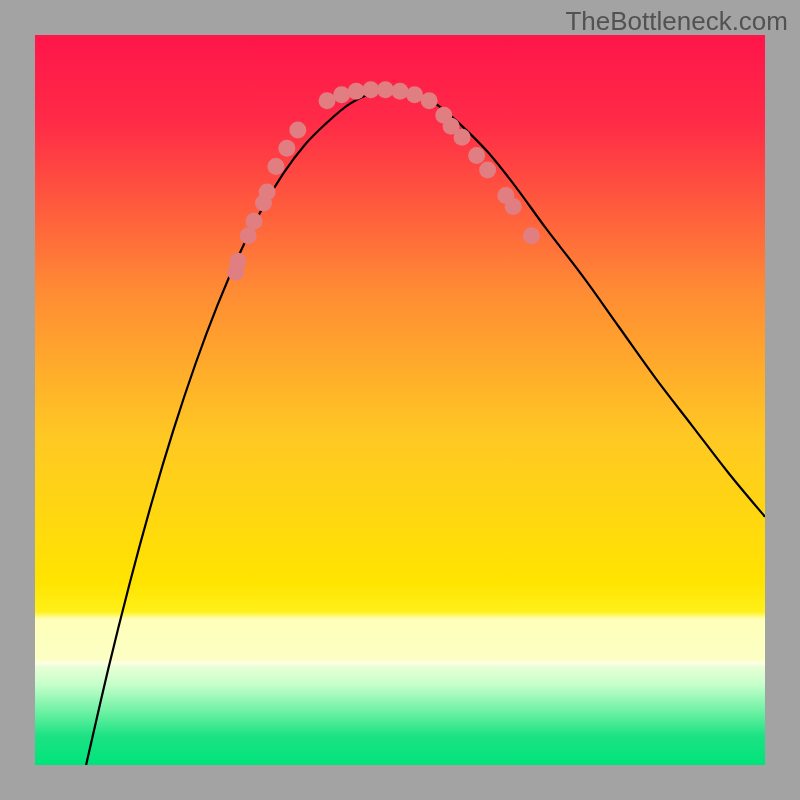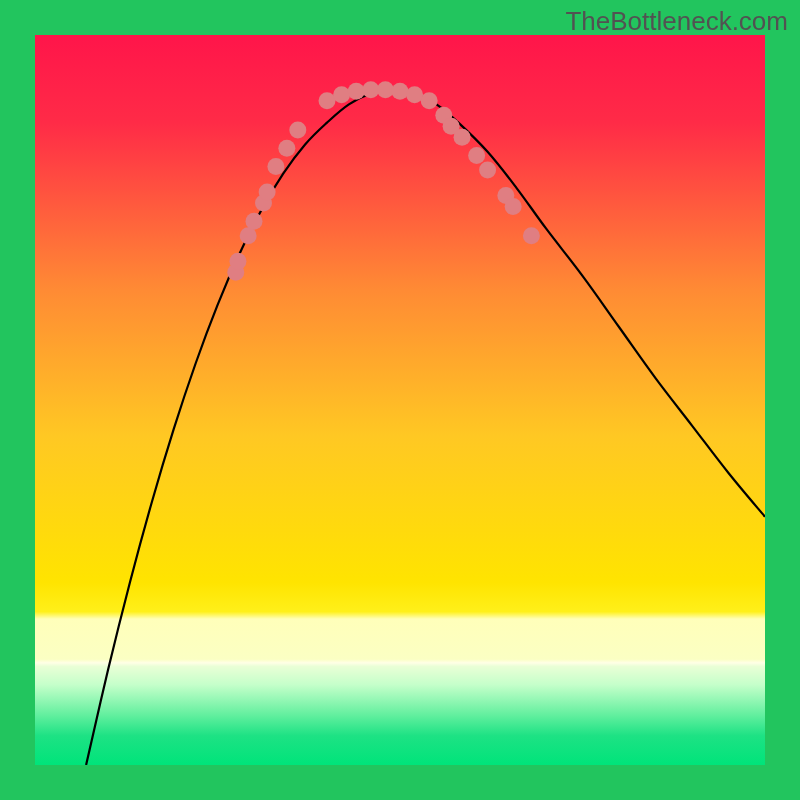--- a/index.html
+++ b/index.html
@@ -1,20 +1,20 @@
 <!DOCTYPE html>
 <html><head>
 <meta charset="utf-8">
 <style>
   * { margin: 0; padding: 0; box-sizing: border-box; }
   html, body { width: 800px; height: 800px; overflow: hidden; background: #000; }
   .outer {
     width: 800px;
     height: 800px;
-    background: #22c55e;
+    background: #a3a3a3;
     position: relative;
   }
   .plot {
     position: absolute;
     left: 35px;
     top: 35px;
     width: 730px;
     height: 730px;
   }
   .watermark {

